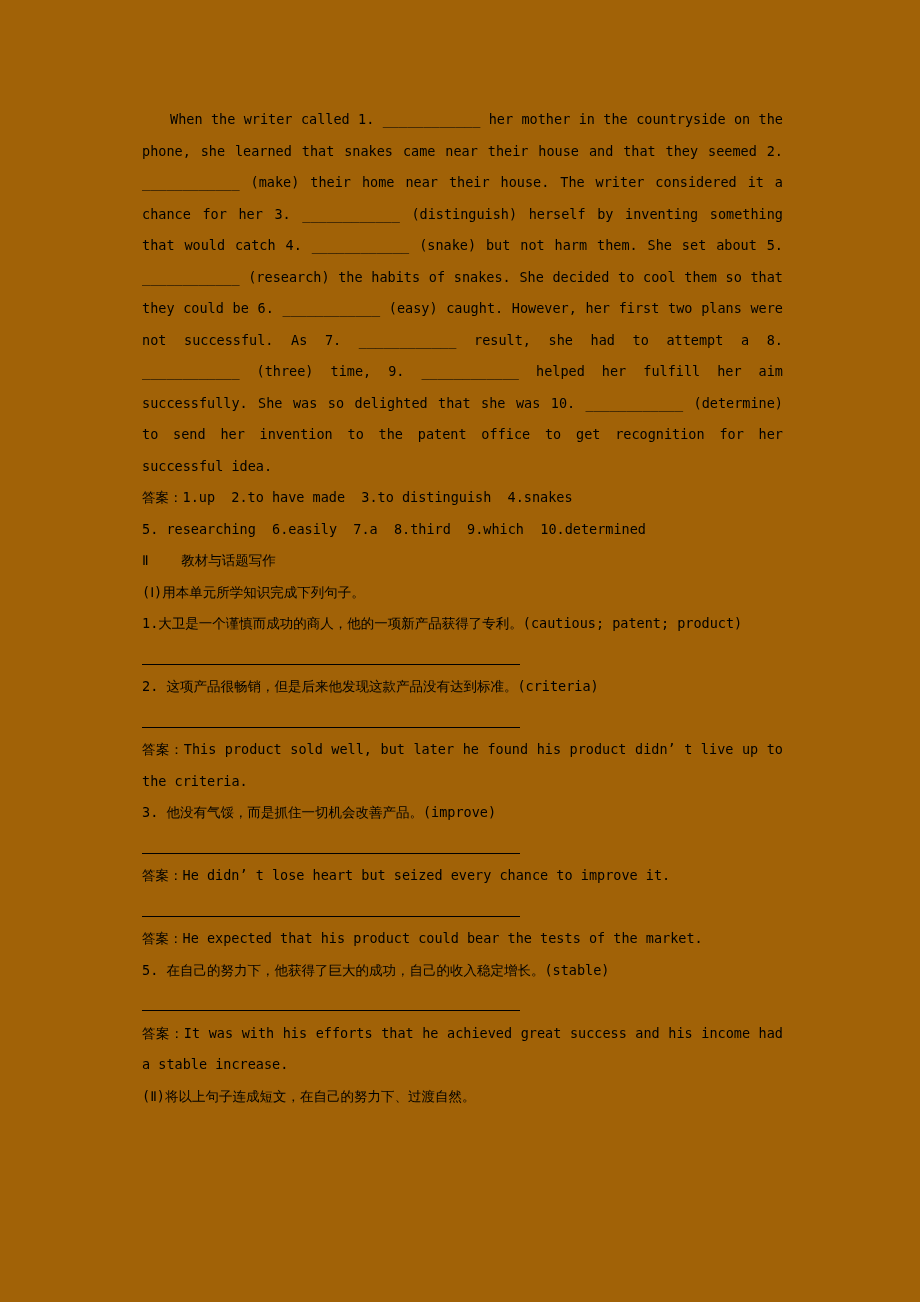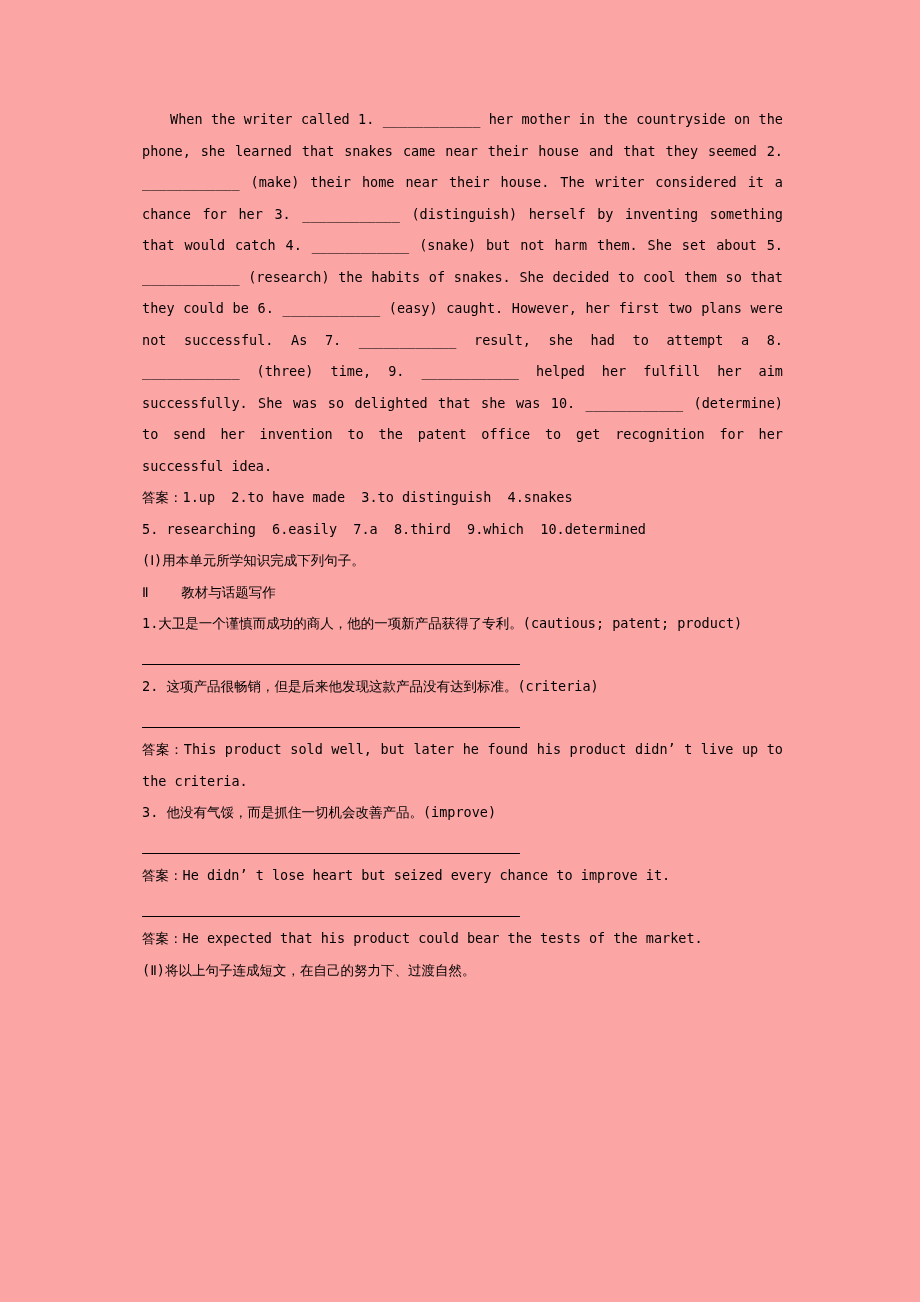--- a/index.html
+++ b/index.html
@@ -12,21 +12,21 @@
     height: 1302px;
     color: #000000;
     font-family: "DejaVu Sans Mono", "Liberation Mono", monospace;
     font-size: 13.5px;
   }
   .page {
     box-sizing: border-box;
     width: 920px;
     height: 1302px;
     padding: 104px 137px 40px 142px;
-    background: #fca5a5;
+    background: #a16207;
     overflow: hidden;
   }
   p { margin: 0; }
   .para {
     line-height: 31.5px;
     text-align: justify;
   }
   .indent {
     text-indent: 28px;
   }
@@ -52,22 +52,22 @@
 
 <div class="page">
 
   <section>
     <p class="para indent">When the writer called 1. ____________ her mother in the countryside on the phone, she learned that snakes came near their house and that they seemed 2. ____________ (make) their home near their house. The writer considered it a chance for her 3. ____________ (distinguish) herself by inventing something that would catch 4. ____________ (snake) but not harm them. She set about 5. ____________ (research) the habits of snakes. She decided to cool them so that they could be 6. ____________ (easy) caught. However, her first two plans were not successful. As 7. ____________ result, she had to attempt a 8. ____________ (three) time, 9. ____________ helped her fulfill her aim successfully. She was so delighted that she was 10. ____________ (determine) to send her invention to the patent office to get recognition for her successful idea.</p>
     <p class="line">答案：1.up  2.to have made  3.to distinguish  4.snakes</p>
     <p class="line">5. researching  6.easily  7.a  8.third  9.which  10.determined</p>
   </section>
 
   <section>
+    <p class="line">Ⅱ    教材与话题写作</p>
     <p class="line">(Ⅰ)用本单元所学知识完成下列句子。</p>
-    <p class="line">Ⅱ    教材与话题写作</p>
 
     <div>
       <p class="line">1.大卫是一个谨慎而成功的商人，他的一项新产品获得了专利。(cautious; patent; product)</p>
       <div class="blankline">
           <span class="rule"></span>
         </div>
     </div>
 
     <div>
       <p class="line">2. 这项产品很畅销，但是后来他发现这款产品没有达到标准。(criteria)</p>
@@ -85,17 +85,24 @@
       <p class="para">答案：He didn’ t lose heart but seized every chance to improve it.</p>
     </div>
 
     <div>
       <div class="blankline">
           <span class="rule"></span>
         </div>
       <p class="para">答案：He expected that his product could bear the tests of the market.</p>
     </div>
 
+    <div>
+      <p class="line">5. 在自己的努力下，他获得了巨大的成功，自己的收入稳定增长。(stable)</p>
+      <div class="blankline">
+          <span class="rule"></span>
+        </div>
+      <p class="para">答案：It was with his efforts that he achieved great success and his income had a stable increase.</p>
+    </div>
 
     <p class="line">(Ⅱ)将以上句子连成短文，在自己的努力下、过渡自然。</p>
   </section>
 
 </div>
 
 </body></html>

